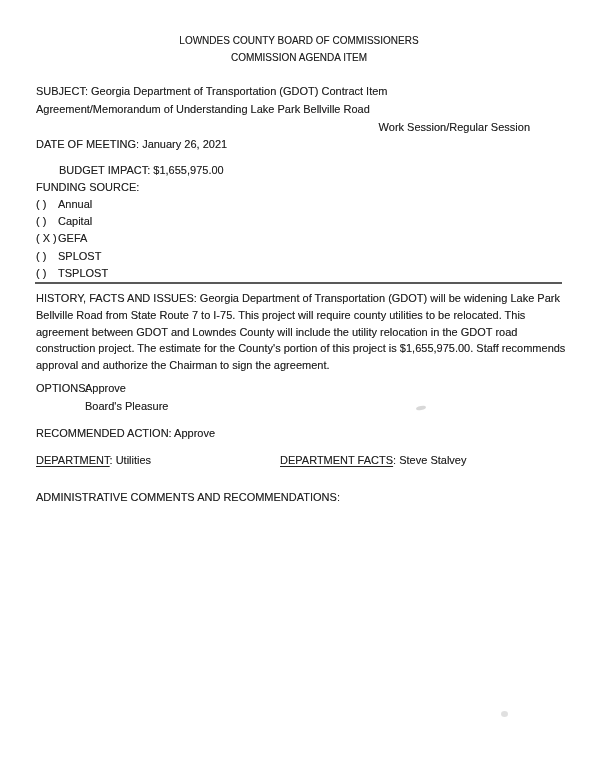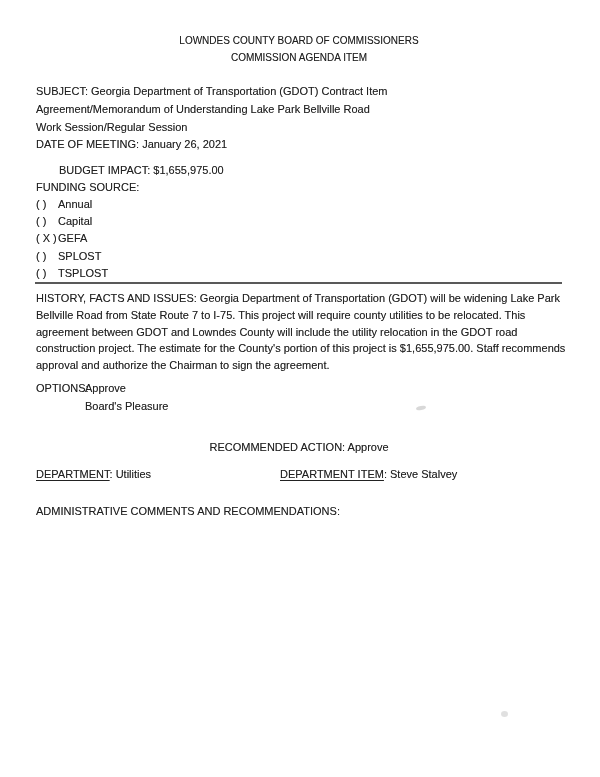--- a/index.html
+++ b/index.html
@@ -14,40 +14,40 @@
     font-family: "Liberation Sans", "DejaVu Sans", sans-serif;
     font-size: 11px;
     line-height: 17px;
     color: #222222;
     text-shadow: 0 0 0.5px rgba(40,40,40,0.45);
     overflow: hidden;
   }
   .title-block { text-align: center; font-size: 10px; line-height: 17px; }
   .subject-block { margin-top: 17px; line-height: 17.5px; }
   .subject-block div, .para-line { white-space: nowrap; }
-  .session-line { text-align: left; padding-right: 32px; margin-top: 1px; }
+  .session-line { text-align: right; padding-right: 32px; margin-top: 1px; }
   .date-line { }
   .budget-line { margin-top: 9px; padding-left: 23px; }
   .funding-label-line { }
   .funding-list { }
   .funding-row { line-height: 17.2px; display: flex; }
   .cb-mark { min-width: 22px; white-space: pre; }
   .county-action { margin-top: 10px; line-height: 16.5px; }
   .divider {
     border: none;
     height: 2px;
     background: #3c3c3c;
     opacity: 0.85;
     margin: 0 0 0 -1px;
     width: 527px;
   }
   .history-block { margin-top: 6px; line-height: 16.8px; }
   .options-block { margin-top: 6px; display: flex; line-height: 17.5px; }
   .options-label { width: 49px; flex-shrink: 0; }
-  .recommended-line { margin-top: 24px; text-align: center; }
+  .recommended-line { margin-top: 10px; }
   .dept-row { margin-top: 10px; display: flex; }
   .dept-col1 { width: 244px; flex-shrink: 0; }
   .u { text-decoration: underline; text-underline-offset: 2px; }
   .admin-line { margin-top: 20px; }
   .artifact {
     position: absolute;
     background: #8f8f8f;
     border-radius: 50%;
   }
   .artifact-1 { left: 416px; top: 406px; width: 10px; height: 4px; opacity: 0.35; transform: rotate(-12deg); }
@@ -122,21 +122,21 @@
       </div>
   </div>
 
   <div class="recommended-line">RECOMMENDED ACTION: Approve</div>
 
   <div class="dept-row">
     <div class="dept-col1">
       <span class="u">DEPARTMENT</span><span>: Utilities</span>
     </div>
     <div>
-      <span class="u">DEPARTMENT ITEM</span><span>: Steve Stalvey</span>
+      <span class="u">DEPARTMENT FACTS</span><span>: Steve Stalvey</span>
     </div>
   </div>
 
   <div class="admin-line">ADMINISTRATIVE COMMENTS AND RECOMMENDATIONS:</div>
 
   <div class="artifact artifact-1"></div>
   <div class="artifact artifact-2"></div>
 
 </div>
 

